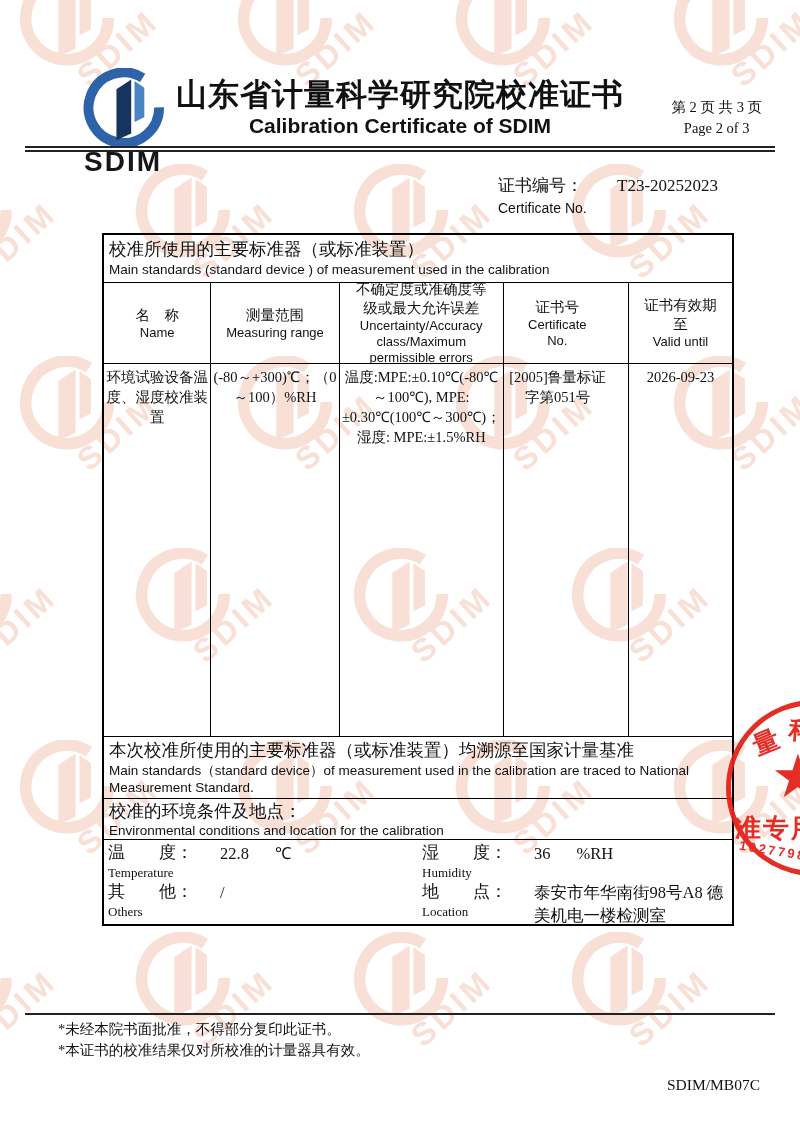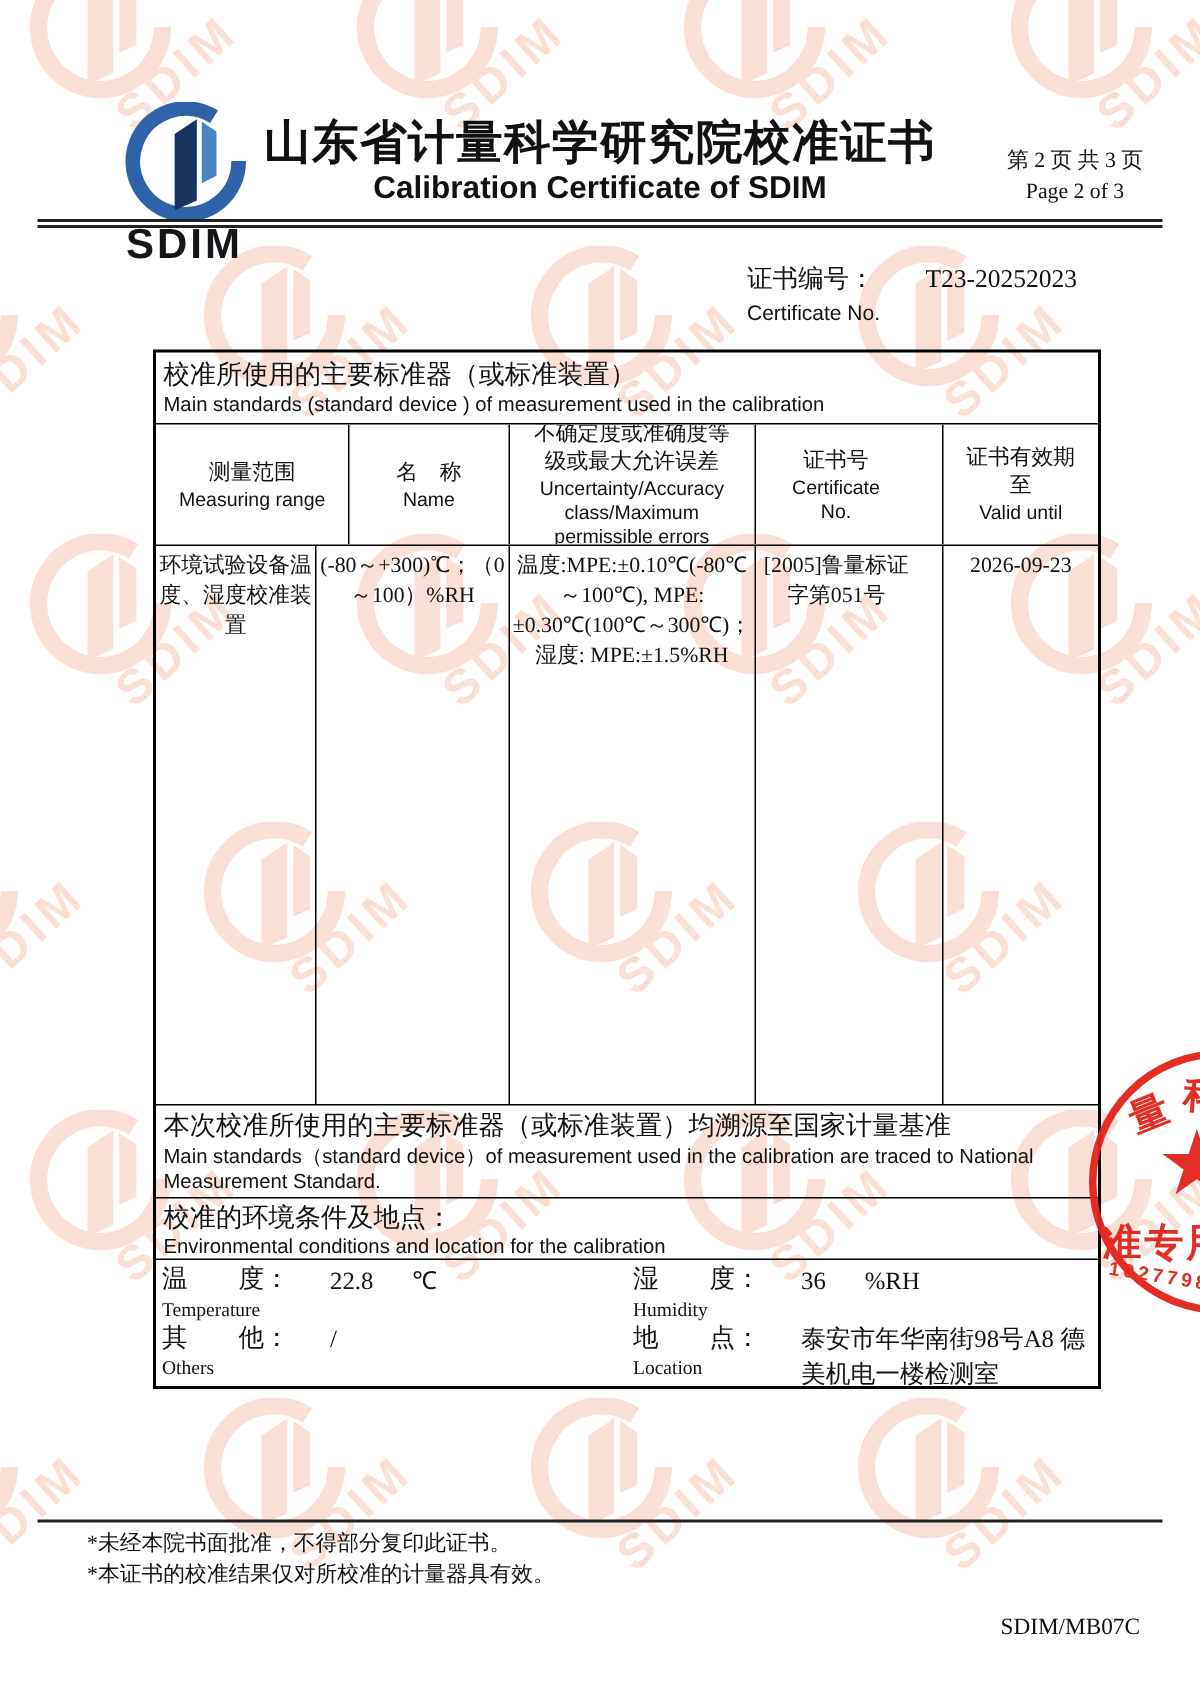--- a/index.html
+++ b/index.html
@@ -321,27 +321,27 @@
   </div>
 
   <div class="tbl">
 
     <div class="row row-title">
       <div class="zh">校准所使用的主要标准器（或标准装置）</div>
       <div class="en sans">Main standards (standard device ) of measurement used in the calibration</div>
     </div>
 
     <div class="row row-head">
+      <div class="cell c1 head-cell">
+        <span class="zh">名　称</span>
+        <span class="en">Name</span>
+      </div>
       <div class="cell c2 head-cell">
         <span class="zh">测量范围</span>
         <span class="en">Measuring range</span>
-      </div>
-      <div class="cell c1 head-cell">
-        <span class="zh">名　称</span>
-        <span class="en">Name</span>
       </div>
       <div class="cell c3 head-cell">
         <span class="zh">不确定度或准确度等级或最大允许误差</span>
         <span class="en">Uncertainty/Accuracy class/Maximum permissible errors</span>
       </div>
       <div class="cell c4 head-cell">
         <span class="zh">证书号</span>
         <span class="en">Certificate No.</span>
       </div>
       <div class="cell c5 head-cell">

